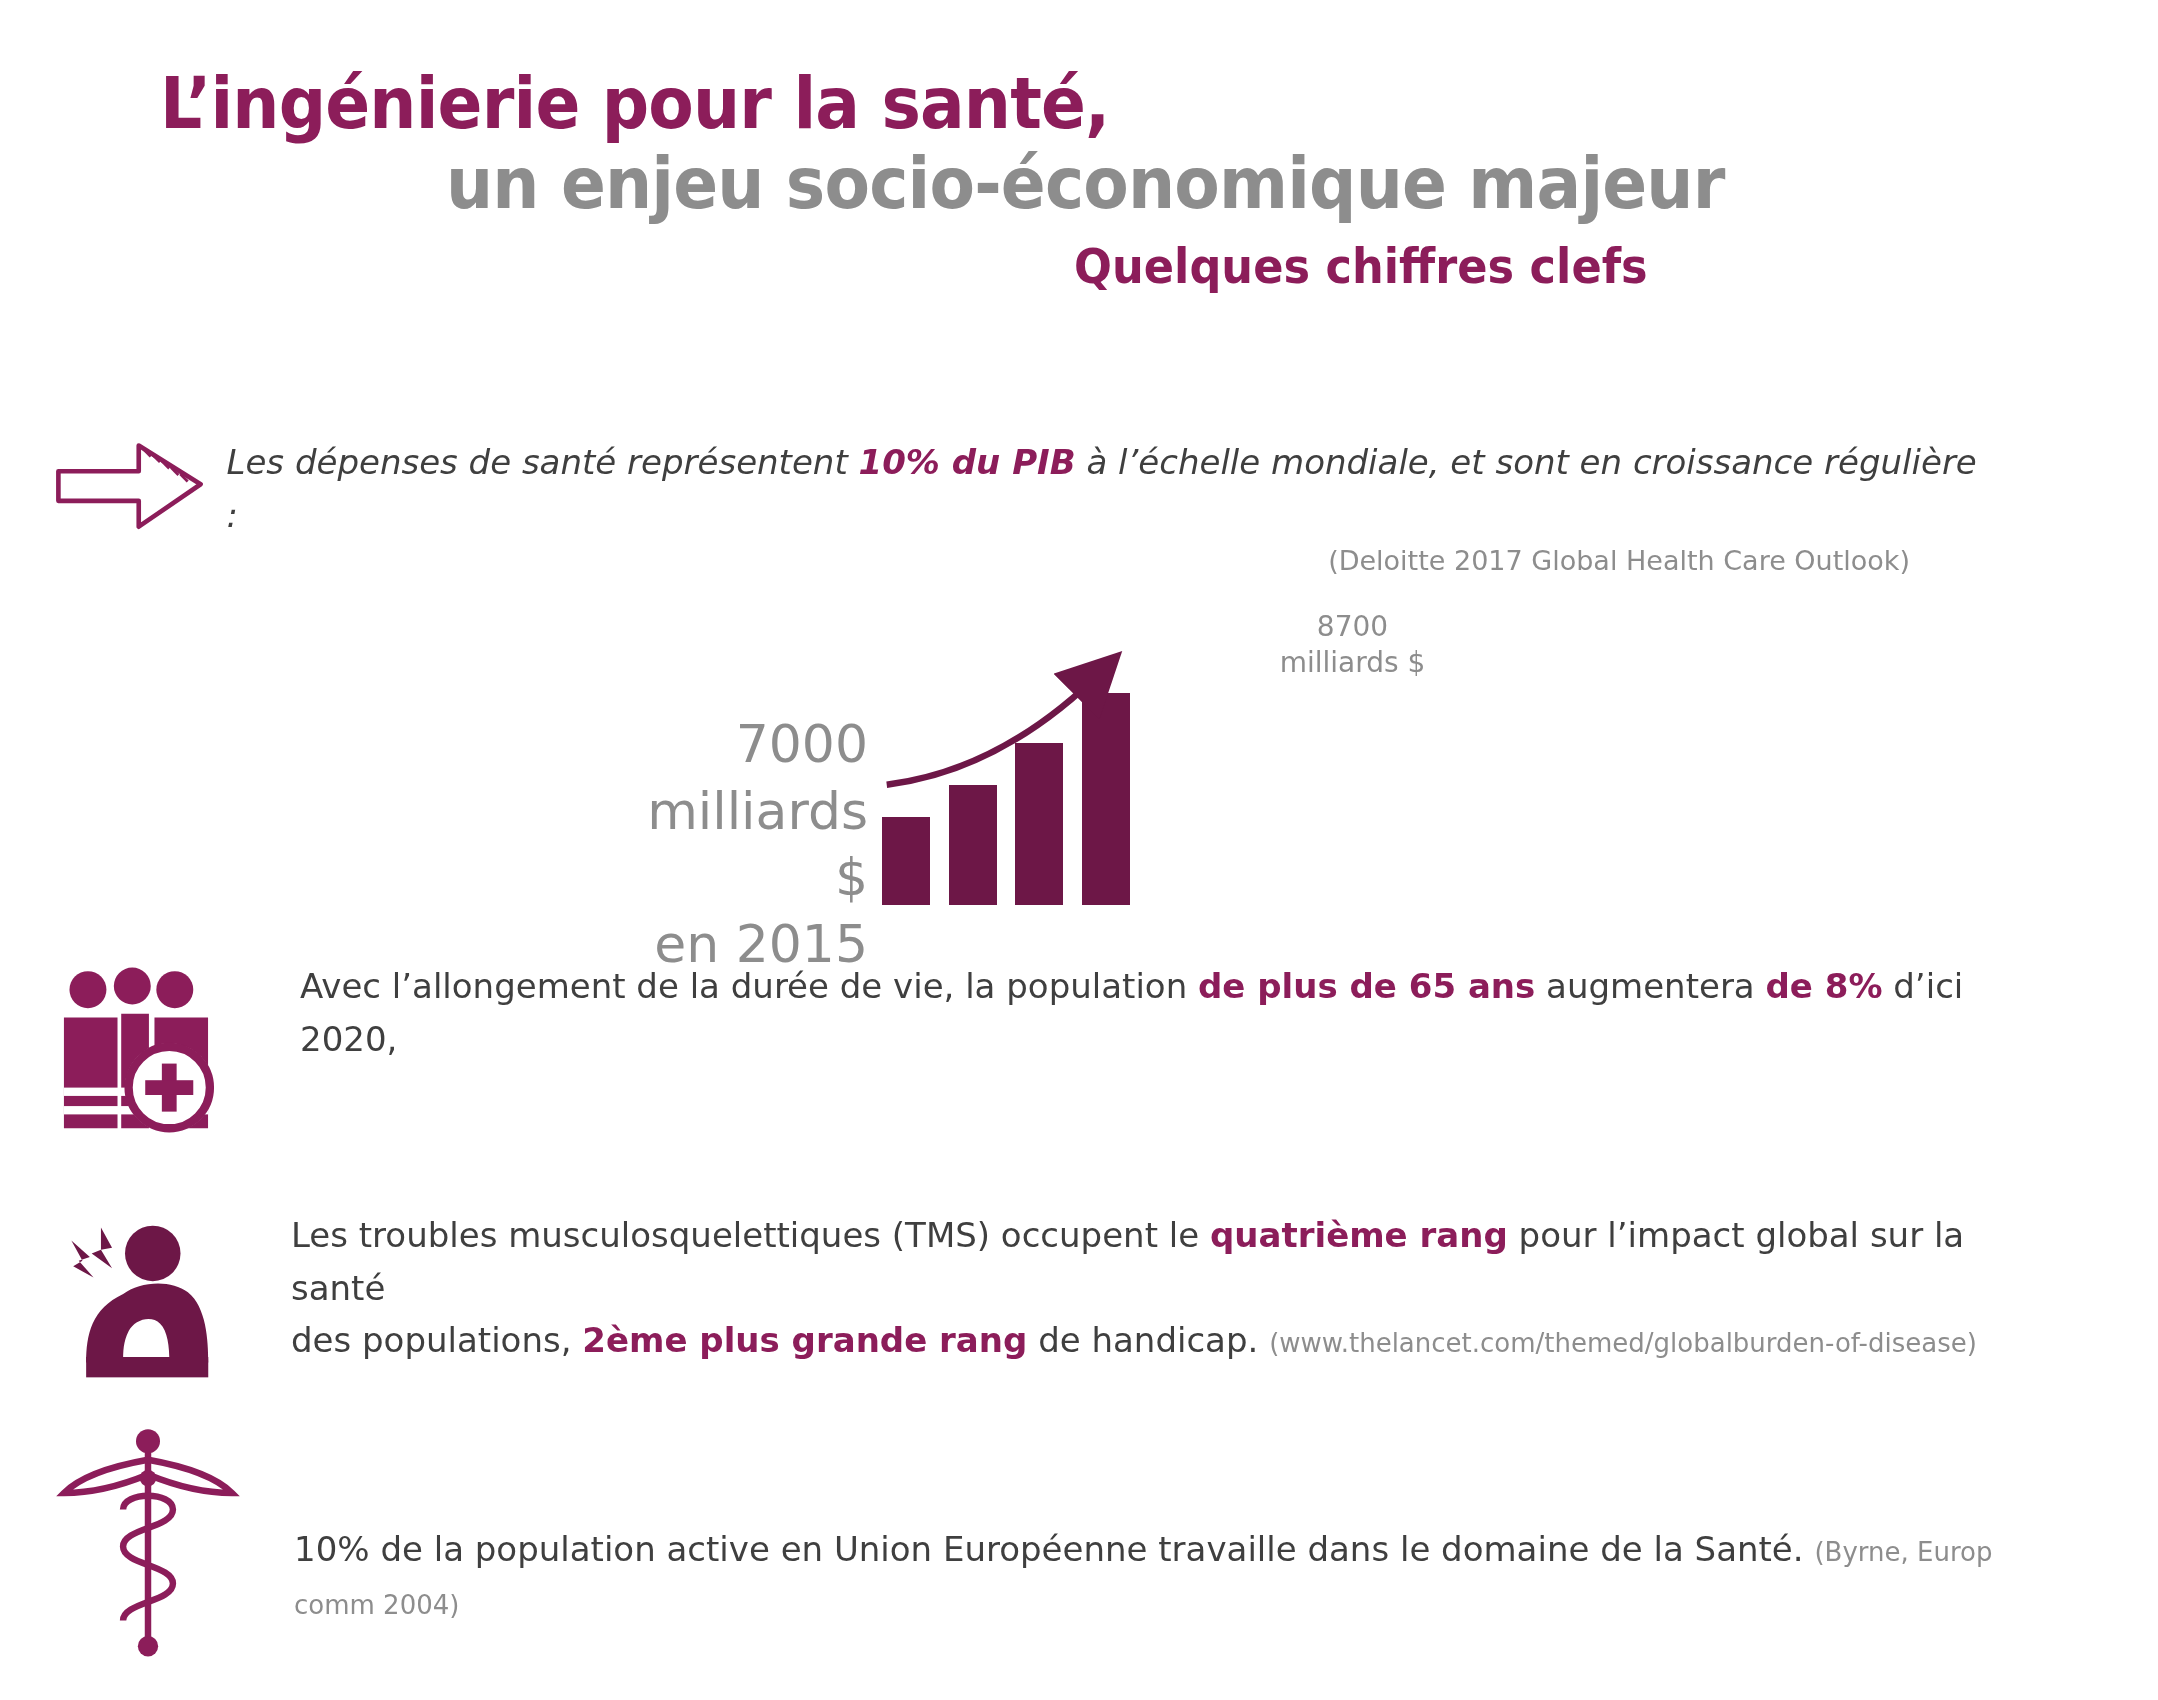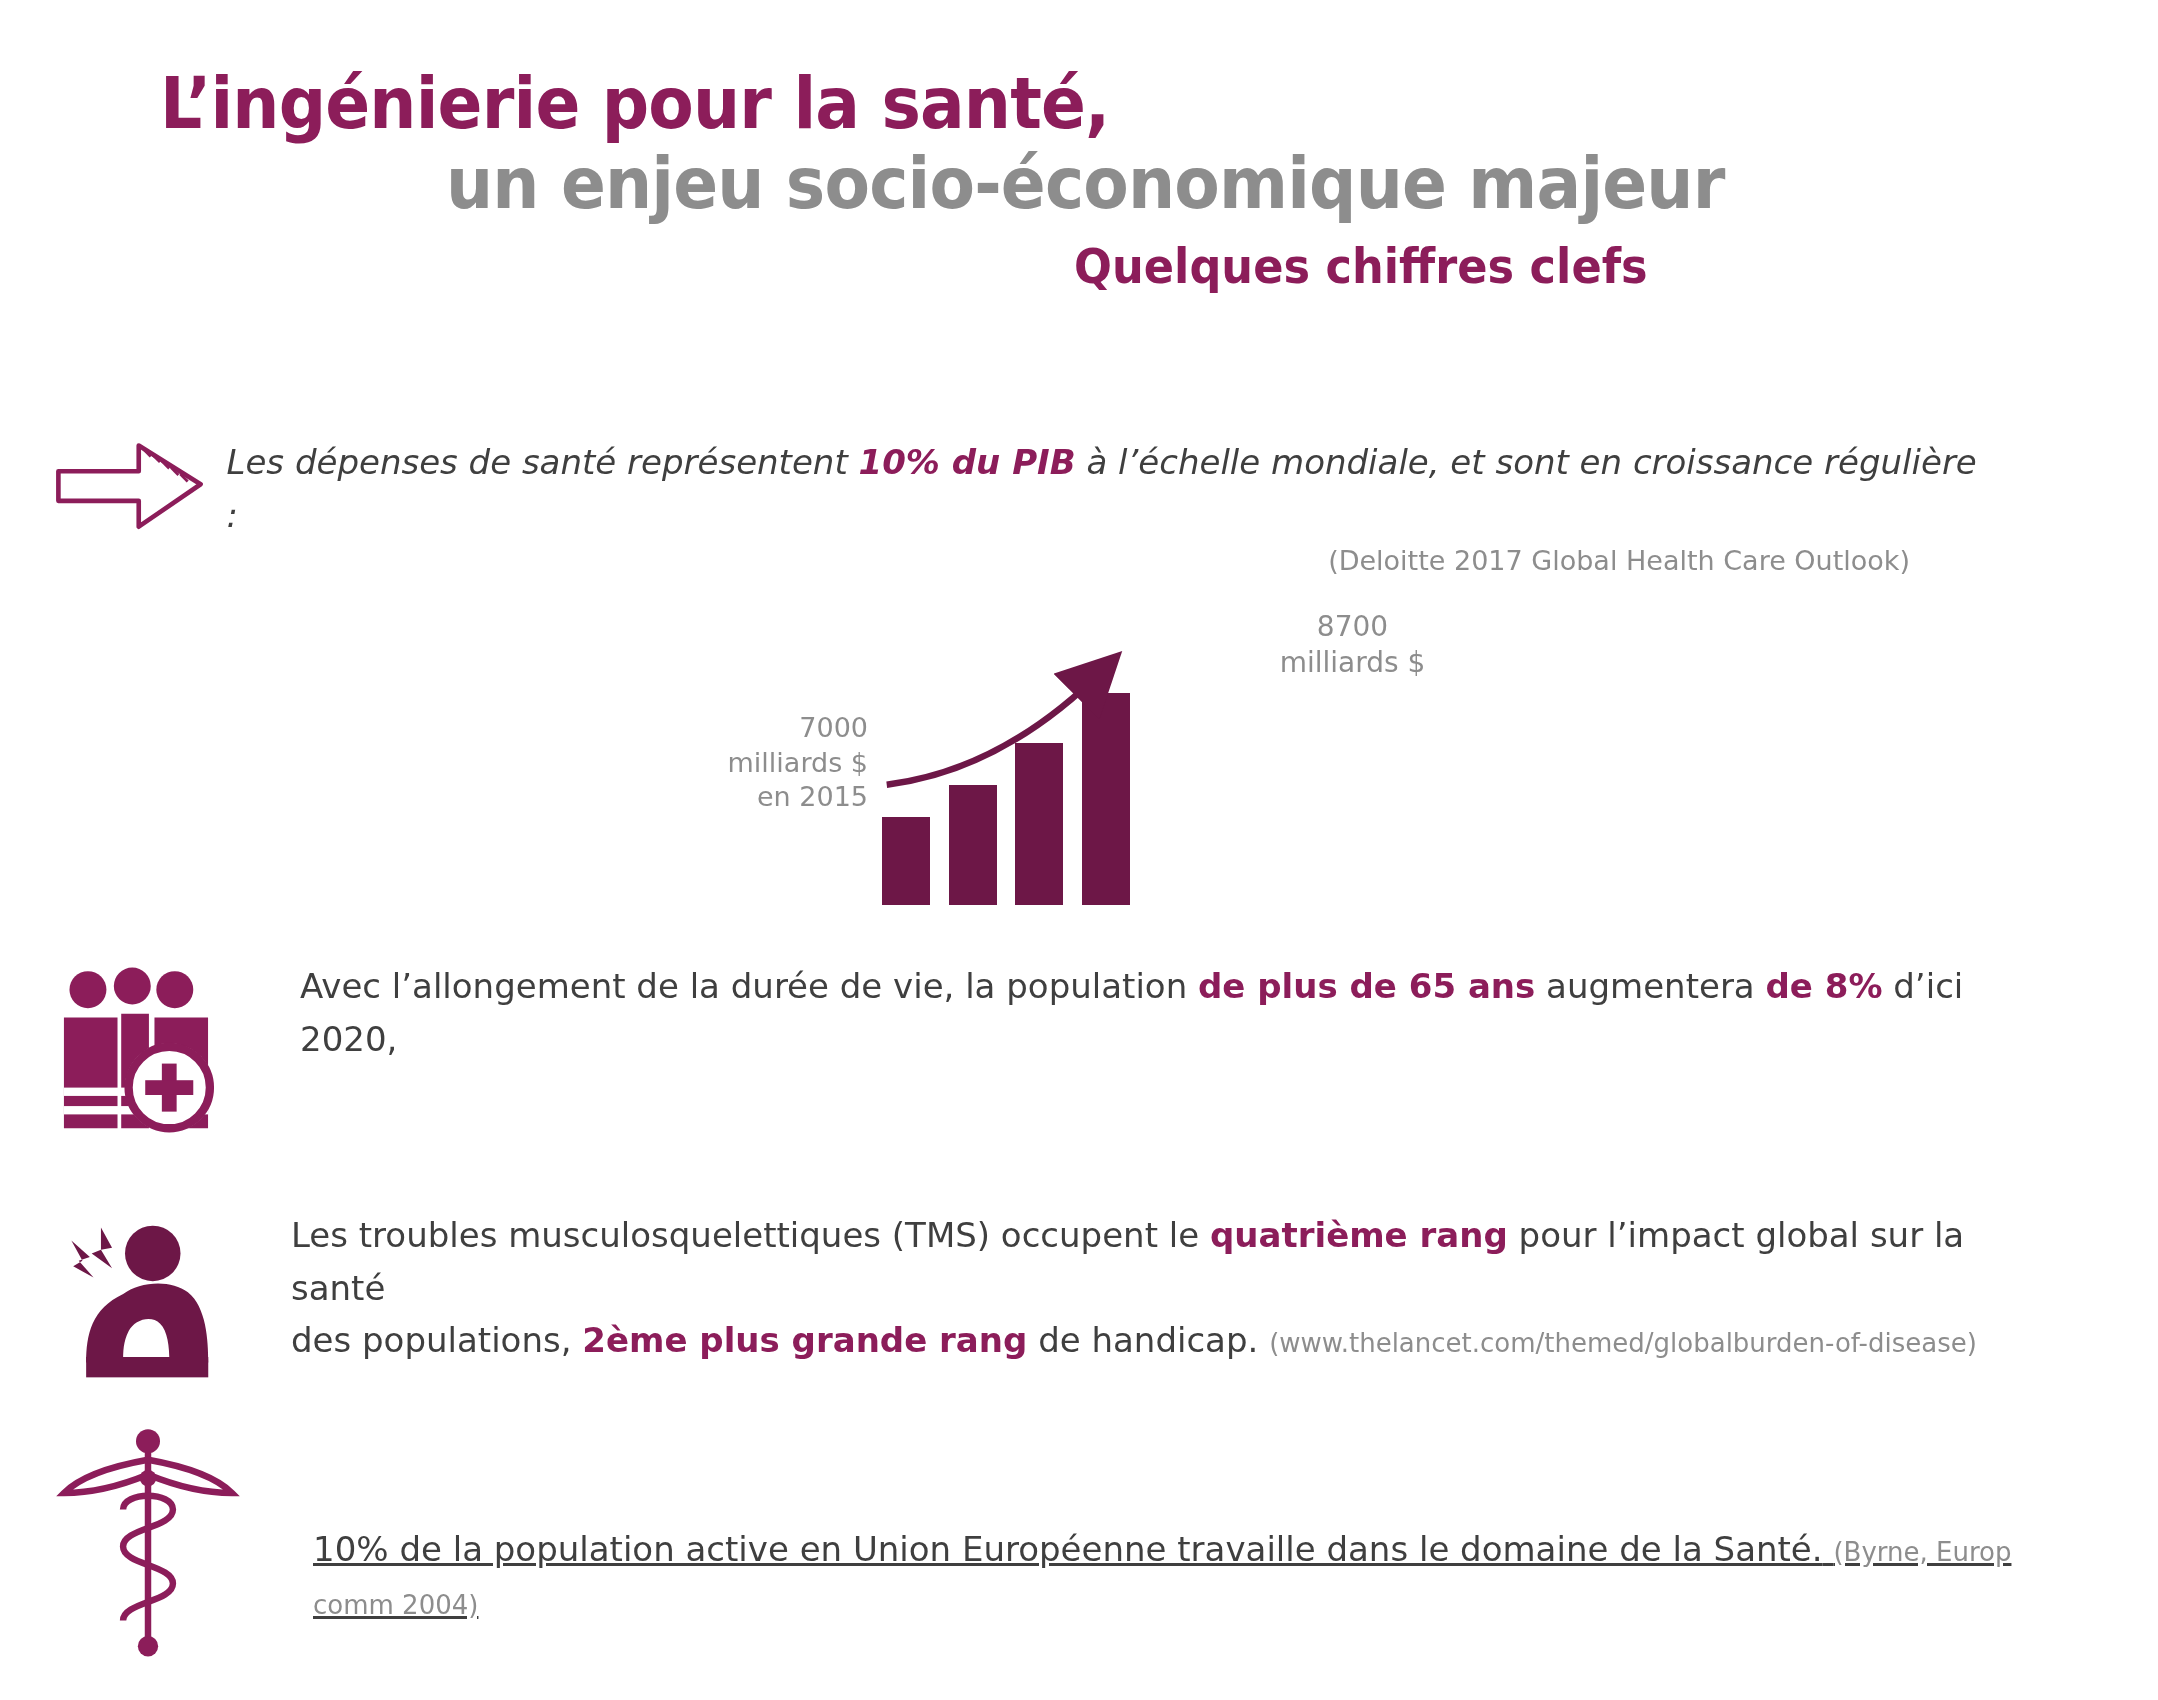--- a/index.html
+++ b/index.html
@@ -157,21 +157,21 @@
     bottom: 74px;
     width: 305px;
     height: 185px;
   }
   .label-left {
     position: absolute;
     left: -28px;
     top: 111px;
     width: 268px;
     text-align: right;
-    font-size: 27px;
+    font-size: 52px;
     line-height: 1.28;
     color: #8d8d8d;
   }
   .label-left .big { color: #8d8d8d; }
   .label-right {
     position: absolute;
     left: 572px;
     top: 9.2px;
     width: 305px;
     text-align: center;
@@ -185,21 +185,21 @@
   .row2 .txt { margin-left: 55px; width: 1754px; }
   .row2 .stat-text { font-size: 34px; }
 
   
   .row3 { left: 51px; top: 1209px; width: 1984px; }
   .row3 .txt { margin-left: 55px; width: 1800px; }
   .row3 .stat-text { font-size: 34px; }
 
   
   .row4 { left: 51px; top: 1421px; width: 1984px; }
-  .row4 .txt { margin-left: 68px; width: 1827px; padding-top: 102px; text-decoration: underline; }
+  .row4 .txt { margin-left: 49px; width: 1827px; padding-top: 102px; }
   .row4 .stat-text { font-size: 34px; }
 
   svg { display: block; }
 </style>
 </head>
 <body>
 
 <div class="corner-wrap">
 
   <div class="ribbon ribbon-2"></div>

